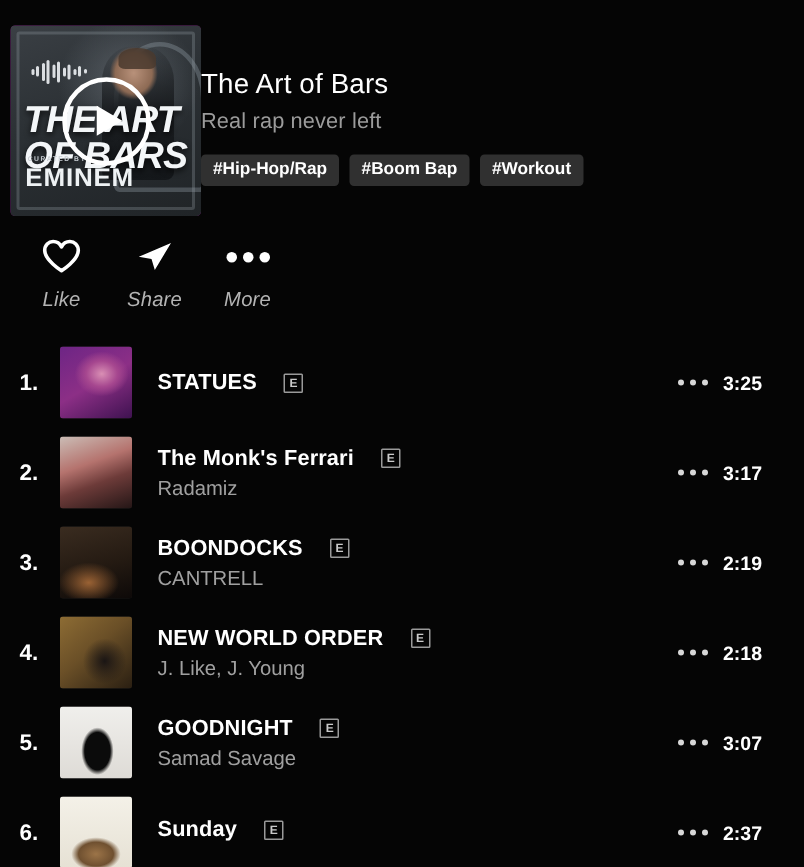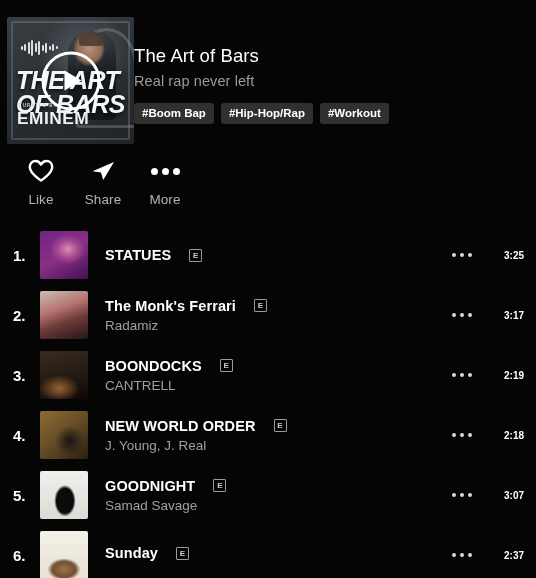--- a/index.html
+++ b/index.html
@@ -207,20 +207,21 @@
     height: 28px;
     display: flex;
     align-items: center;
     justify-content: center;
   }
   .action .label {
     margin-top: 7px;
     font-size: 13.5px;
     color: #b4b4b4;
     letter-spacing: .1px;
+    font-style: italic;
   }
   .dots3 {
     display: flex;
     gap: 4px;
     align-items: center;
   }
   .dots3 span {
     width: 7px;
     height: 7px;
     border-radius: 50%;
@@ -313,22 +314,21 @@
   }
   .t-more span {
     width: 4.5px;
     height: 4.5px;
     border-radius: 50%;
     background: #d8d8d8;
     display: block;
   }
   .t-time {
     flex: 0 0 42px;
-    text-align: right;
-    font-size: 10px;
+    font-size: 13px;
     font-weight: 700;
     color: #ffffff;
   }
 </style>
 </head>
 <body>
 
 <div class="app">
 
   <div class="header">
@@ -362,22 +362,22 @@
       </div>
       <div class="play-overlay">
         <div class="tri"></div>
       </div>
     </div>
 
     <div class="meta">
       <div class="meta-title">The Art of Bars</div>
       <div class="meta-sub">Real rap never left</div>
       <div class="tags">
+        <div class="tag">#Hip-Hop/Rap</div>
         <div class="tag">#Boom Bap</div>
-        <div class="tag">#Hip-Hop/Rap</div>
         <div class="tag">#Workout</div>
       </div>
     </div>
 
   </div>
 
   <div class="actions">
 
     <div class="action">
       <div class="glyph">
@@ -474,21 +474,21 @@
     <div class="track">
       <div class="t-index">4.</div>
       <div class="t-thumb">
         <div class="img" style="background:radial-gradient(ellipse 42% 44% at 62% 62%, #1a1514 0%, rgba(26,21,20,0) 72%), linear-gradient(140deg,#8d6c34 0%,#6a4f27 45%,#2a1f12 100%)"></div>
       </div>
       <div class="t-text">
         <div class="t-name-row">
           <div class="t-name">NEW WORLD ORDER</div>
           <div class="badge-e">E</div>
         </div>
-        <div class="t-artist">J. Young, J. Real</div>
+        <div class="t-artist">J. Like, J. Young</div>
       </div>
       <div class="t-more">
           <span></span>
           <span></span>
           <span></span>
         </div>
       <div class="t-time">2:18</div>
     </div>
 
     <div class="track">

